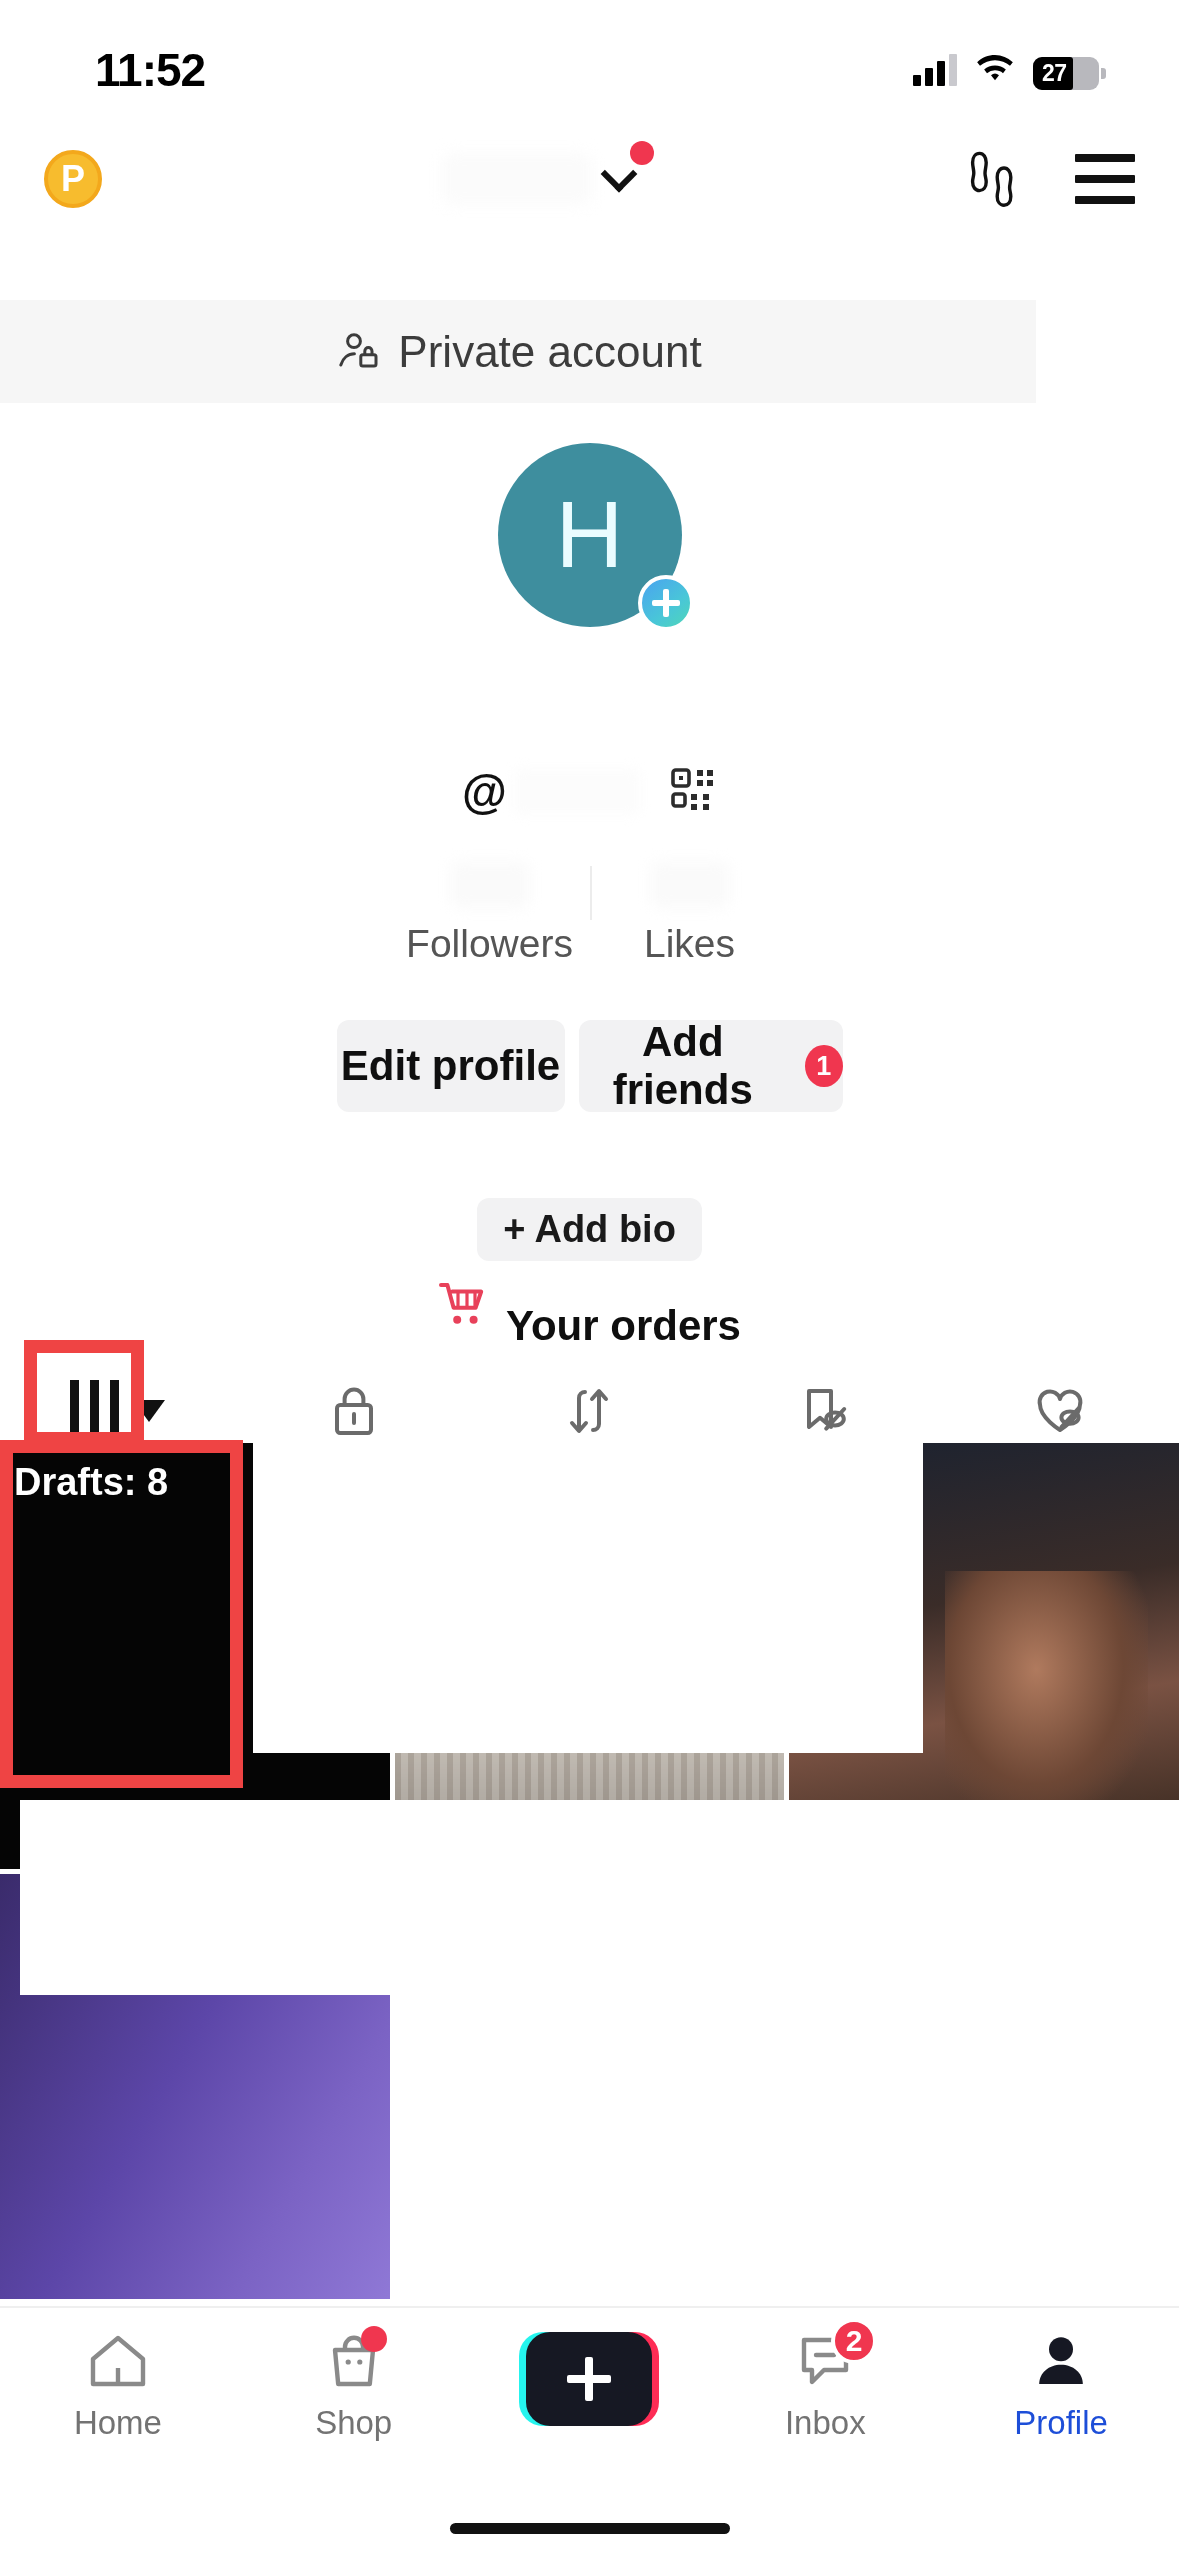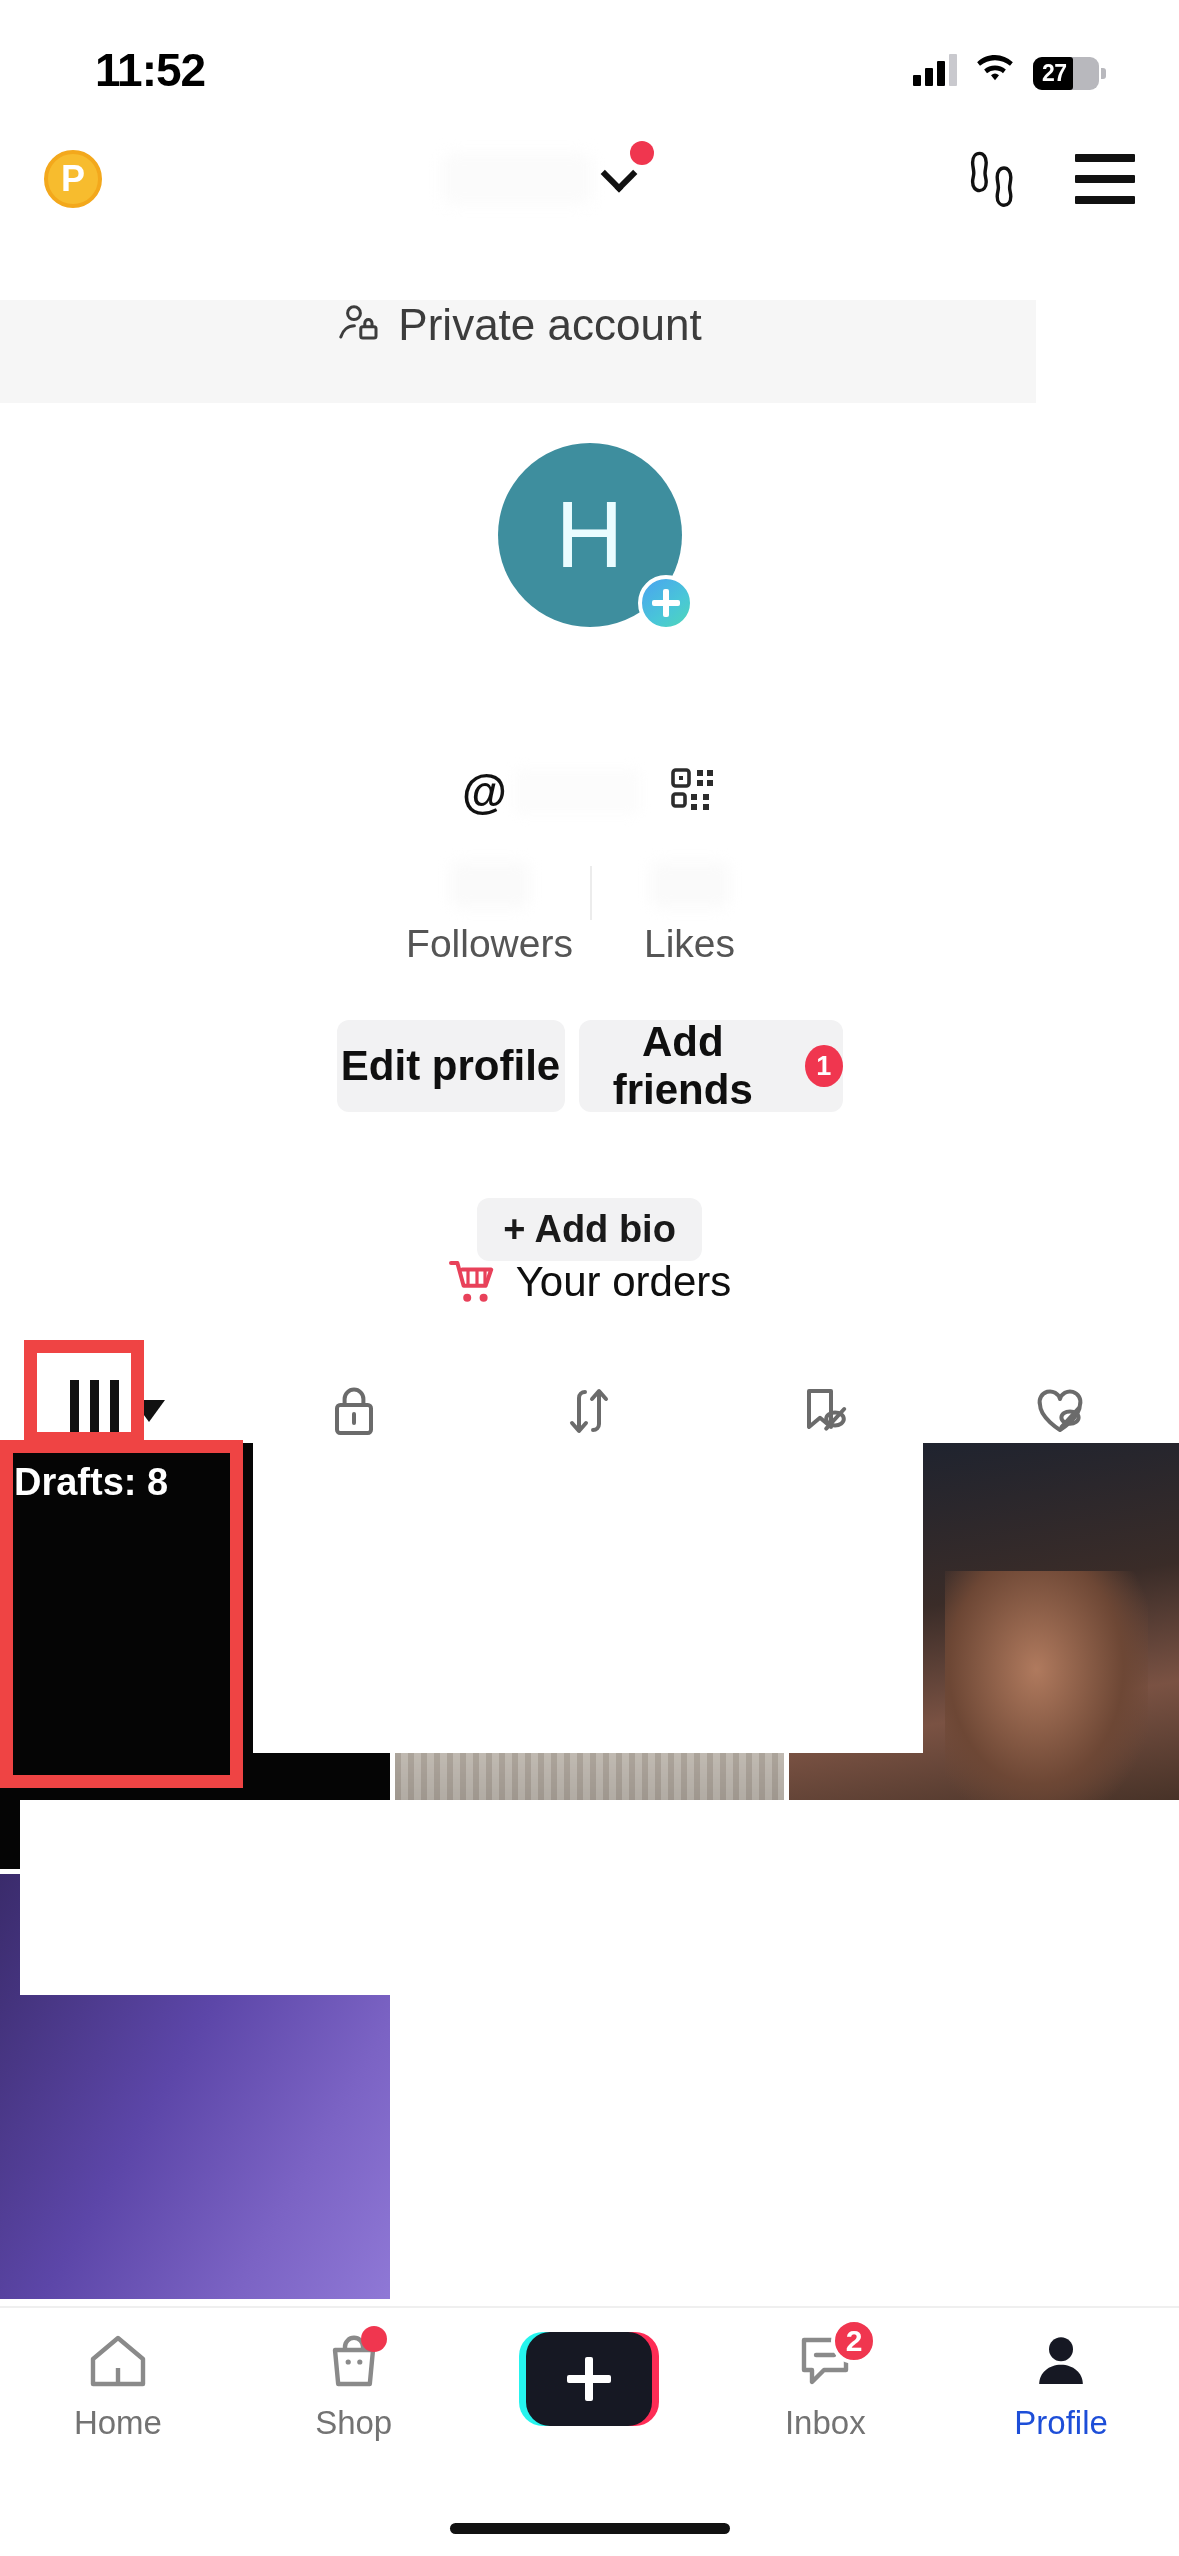--- a/index.html
+++ b/index.html
@@ -74,21 +74,21 @@
     width: 24px; height: 24px; border-radius: 50%; background: #f0364f;
   }
   .header-right { display: flex; align-items: center; gap: 52px; }
   .hamburger { display: flex; flex-direction: column; gap: 13px; }
   .hamburger span { display: block; width: 60px; height: 8px; background: #111; border-radius: 1px; }
 
   
   .private-banner {
     position: absolute; top: 300px; left: 0; width: 1036px; height: 103px;
     background: #f6f6f6;
-    display: flex; justify-content: center; gap: 16px;
+    display: flex; align-items: center; justify-content: center; gap: 16px;
   }
   .private-banner .ptxt { font-size: 44px; color: #3c3c3c; }
 
   
   .avatar-wrap { position: absolute; top: 443px; left: 50%; transform: translateX(-50%); }
   .avatar {
     width: 184px; height: 184px; border-radius: 50%;
     background: #3e8e9e;
     display: flex; align-items: center; justify-content: center;
     color: #eafcff; font-size: 94px; font-weight: 400;
@@ -162,21 +162,21 @@
   .addbio {
     background: #f2f2f3; border-radius: 12px; padding: 10px 26px;
     font-size: 38px; color: #1a1a1a; font-weight: 700;
   }
 
   
   .orders-row {
     position: absolute; top: 1258px; left: 0; width: 1179px;
     display: flex; align-items: center; justify-content: center; gap: 16px;
   }
-  .orders-row .otxt { font-size: 42px; font-weight: normal; color: #0f0f0f; }
+  .orders-row .otxt { font-size: 42px; font-weight: bold; color: #0f0f0f; margin-top: 44px; }
 
   
   .tabs {
     position: absolute; top: 1355px; left: 0; width: 1179px; height: 112px;
     display: flex; align-items: center;
   }
   .tab { flex: 1; display: flex; align-items: center; justify-content: center; gap: 14px; height: 112px; }
   .grid-icon { display: flex; gap: 11px; }
   .grid-icon i { display: block; width: 9px; height: 62px; background: #111; }
   .caret {

